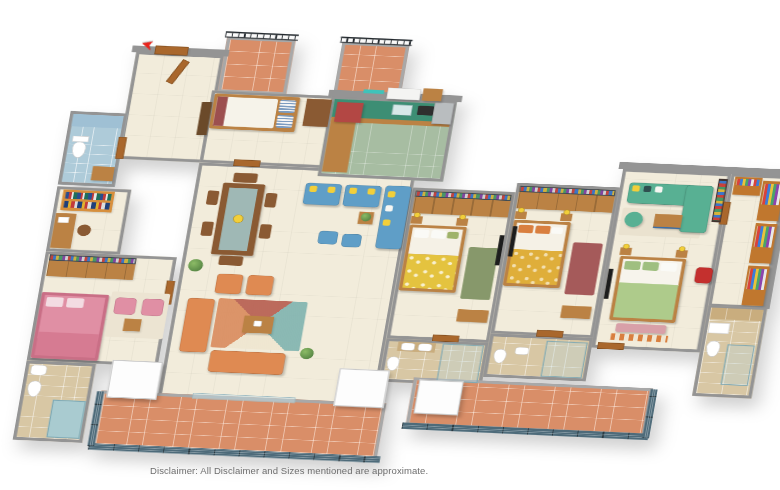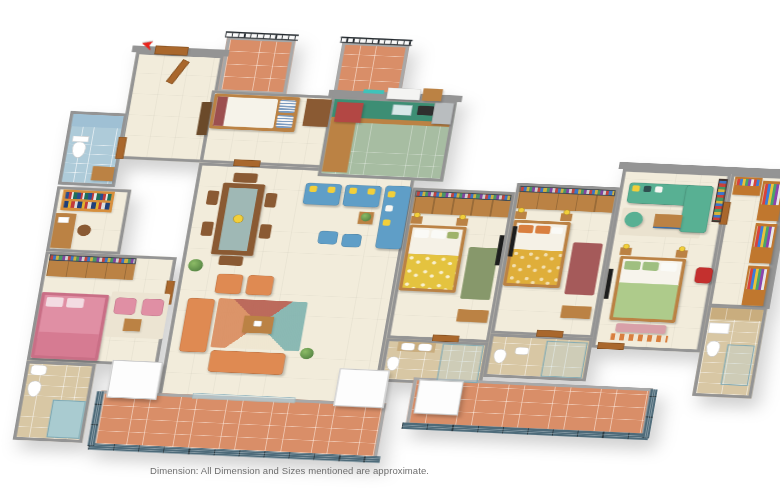--- a/index.html
+++ b/index.html
@@ -259,14 +259,14 @@
       <div class="f glassbox" style="left:1216px;top:600px;width:48px;height:86px;"></div>
 
       <div class="f whitebox" style="left:150px;top:692px;width:88px;height:80px;"></div>
       <div class="f whitebox" style="left:548px;top:688px;width:88px;height:80px;"></div>
       <div class="f whitebox" style="left:690px;top:704px;width:78px;height:72px;"></div>
 
     </div>
   </div>
 
   <span id="entry-arrow">➤</span>
-  <div id="disclaimer">Dimension: All Dimension and Sizes mentioned are approximate.</div>
+  <div id="disclaimer">Disclaimer: All Disclaimer and Sizes mentioned are approximate.</div>
 </div>
 
 </body></html>

